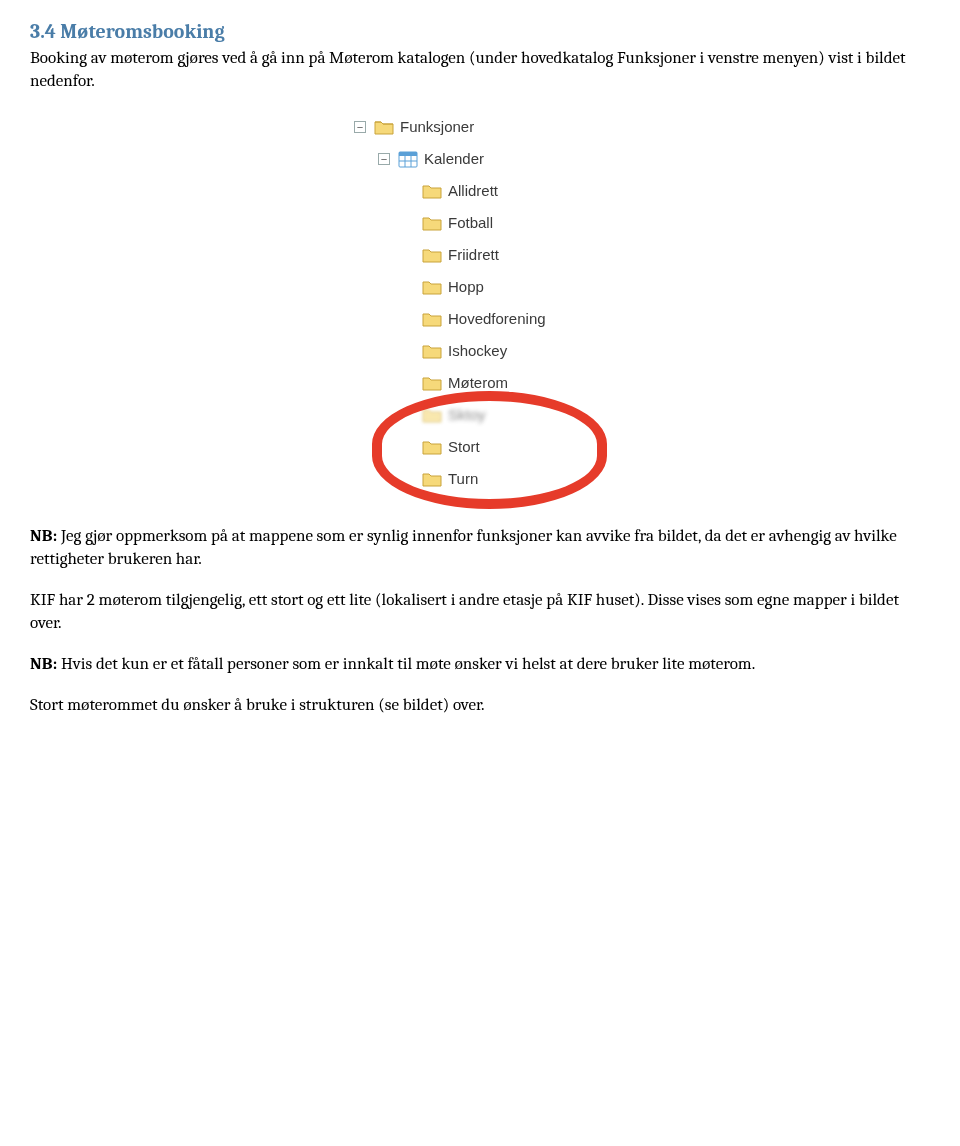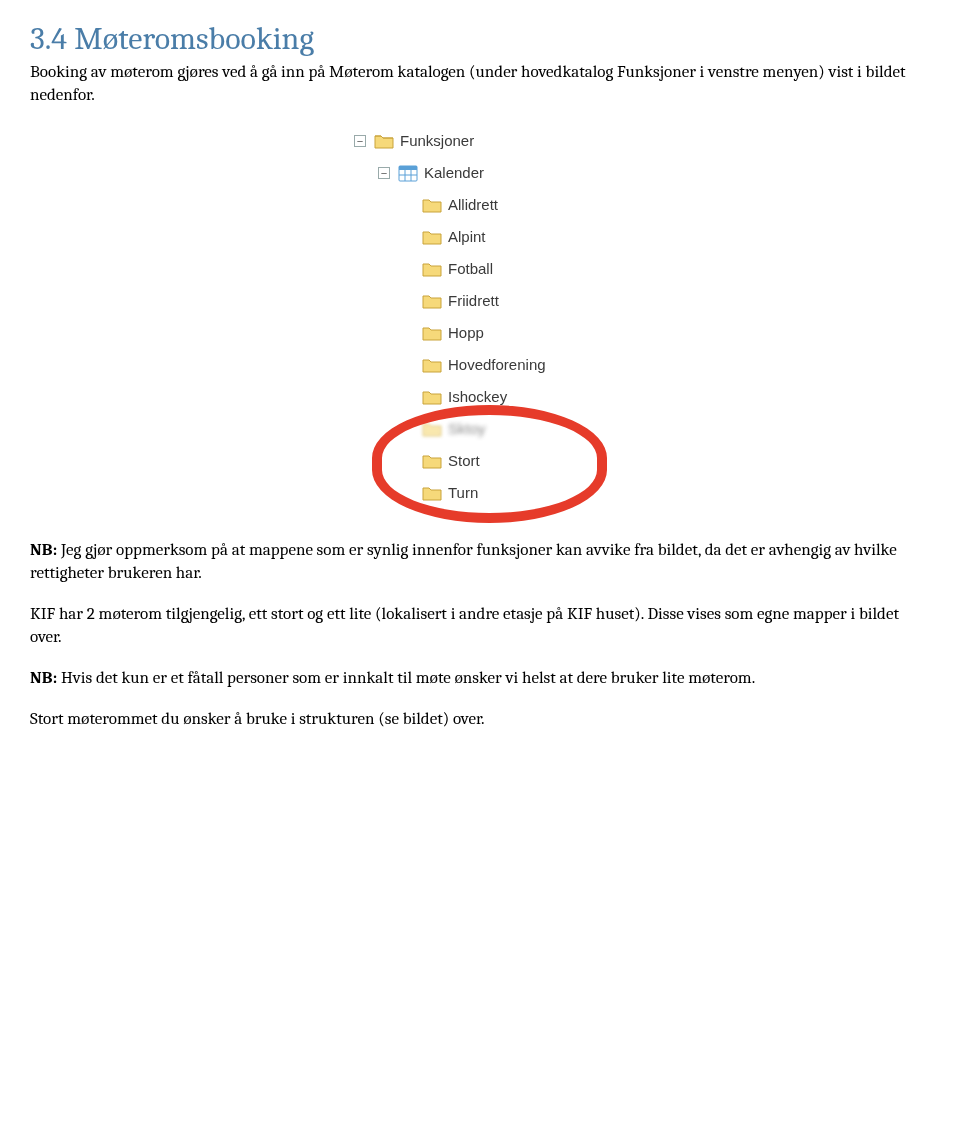--- a/index.html
+++ b/index.html
@@ -5,23 +5,23 @@
     * { box-sizing: border-box; margin: 0; padding: 0; }
     body {
       font-family: Cambria, Georgia, serif;
       background: #fff;
       width: 960px;
       padding: 20px 30px;
       color: #000;
     }
     .heading {
       font-family: Cambria, Georgia, serif;
-      font-size: 32px;
+      font-size: 20px;
       color: #4a7da8;
-      font-weight: normal;
+      font-weight: bold;
       margin-bottom: 4px;
     }
     .paragraph {
       font-size: 17px;
       line-height: 1.35;
       margin-bottom: 18px;
     }
     .tree-container {
       width: 260px;
       margin: 10px auto 30px auto;
@@ -131,28 +131,20 @@
         </svg>
       </span>
     <span class="tree-label">Allidrett</span>
   </div>
   <div class="tree-row indent-2">
     <span class="folder-icon">
         <svg viewBox="0 0 20 16">
           <path d="M1 3h6l2 2h10v10H1z" fill="#f6d97a" stroke="#c9a33b"></path>
         </svg>
       </span>
-    <span class="tree-label">Alpint</span>
-  </div>
-  <div class="tree-row indent-2">
-    <span class="folder-icon">
-        <svg viewBox="0 0 20 16">
-          <path d="M1 3h6l2 2h10v10H1z" fill="#f6d97a" stroke="#c9a33b"></path>
-        </svg>
-      </span>
     <span class="tree-label">Fotball</span>
   </div>
   <div class="tree-row indent-2">
     <span class="folder-icon">
         <svg viewBox="0 0 20 16">
           <path d="M1 3h6l2 2h10v10H1z" fill="#f6d97a" stroke="#c9a33b"></path>
         </svg>
       </span>
     <span class="tree-label">Friidrett</span>
   </div>
@@ -174,20 +166,28 @@
   </div>
   <div class="tree-row indent-2">
     <span class="folder-icon">
         <svg viewBox="0 0 20 16">
           <path d="M1 3h6l2 2h10v10H1z" fill="#f6d97a" stroke="#c9a33b"></path>
         </svg>
       </span>
     <span class="tree-label">Ishockey</span>
   </div>
 
+  <div class="tree-row indent-2">
+    <span class="folder-icon">
+        <svg viewBox="0 0 20 16">
+          <path d="M1 3h6l2 2h10v10H1z" fill="#f6d97a" stroke="#c9a33b"></path>
+        </svg>
+      </span>
+    <span class="tree-label">Møterom</span>
+  </div>
 
   <div class="tree-row indent-2 blur-row">
     <span class="folder-icon">
         <svg viewBox="0 0 20 16">
           <path d="M1 3h6l2 2h10v10H1z" fill="#f6d97a" stroke="#c9a33b"></path>
         </svg>
       </span>
     <span class="tree-label">Sktoy</span>
   </div>
 

